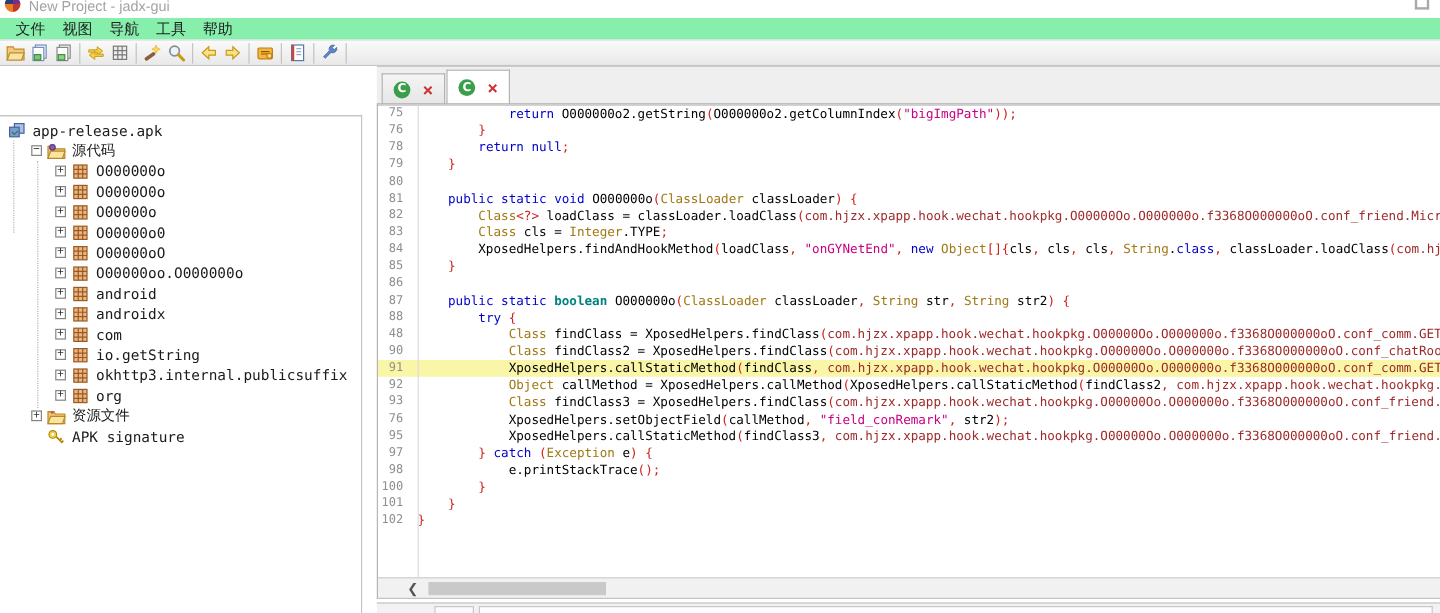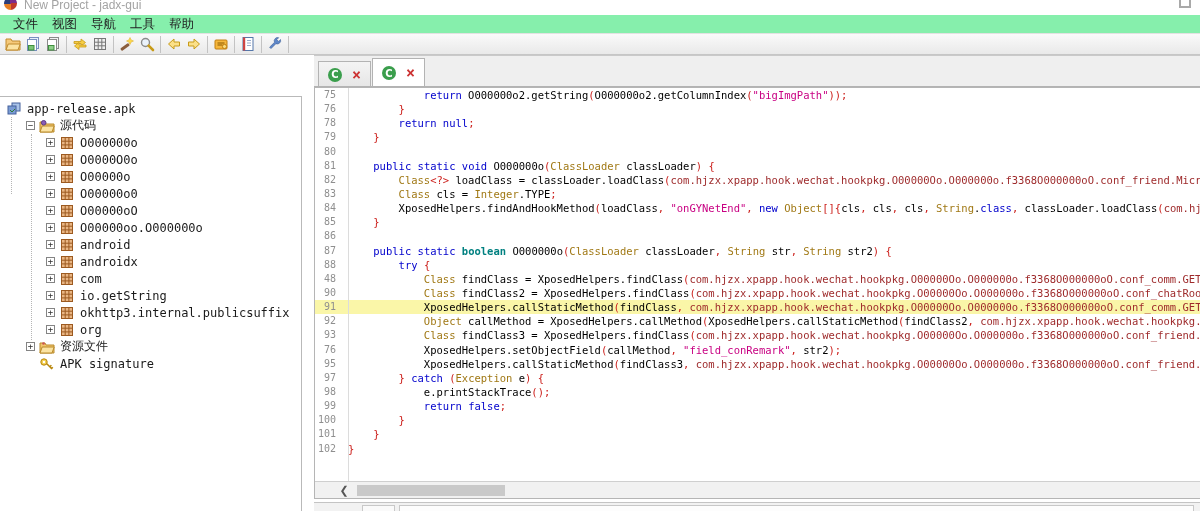--- a/index.html
+++ b/index.html
@@ -353,21 +353,20 @@
         <div class="code-line"><span class="ln">88</span><span class="ct"><span>        </span><span class="tok-k">try</span><span> </span><span class="tok-r">{</span></span></div>
         <div class="code-line"><span class="ln">48</span><span class="ct"><span>            </span><span class="tok-t">Class</span><span> findClass = XposedHelpers.findClass</span><span class="tok-r">(</span><span class="tok-m">com.hjzx.xpapp.hook.wechat.hookpkg.O00000Oo.O000000o.f3368O000000oO.conf_comm.GET_COM</span></span></div>
         <div class="code-line"><span class="ln">90</span><span class="ct"><span>            </span><span class="tok-t">Class</span><span> findClass2 = XposedHelpers.findClass</span><span class="tok-r">(</span><span class="tok-m">com.hjzx.xpapp.hook.wechat.hookpkg.O00000Oo.O000000o.f3368O000000oO.conf_chatRoom.Ge</span></span></div>
         <div class="code-line hl"><span class="ln">91</span><span class="ct"><span>            XposedHelpers.callStaticMethod</span><span class="tok-r">(</span><span>findClass</span><span class="tok-r">,</span><span> </span><span class="tok-m">com.hjzx.xpapp.hook.wechat.hookpkg.O00000Oo.O000000o.f3368O000000oO.conf_comm.GET_COM</span></span></div>
         <div class="code-line"><span class="ln">92</span><span class="ct"><span>            </span><span class="tok-t">Object</span><span> callMethod = XposedHelpers.callMethod</span><span class="tok-r">(</span><span>XposedHelpers.callStaticMethod</span><span class="tok-r">(</span><span>findClass2</span><span class="tok-r">,</span><span> </span><span class="tok-m">com.hjzx.xpapp.hook.wechat.hookpkg.O0</span></span></div>
         <div class="code-line"><span class="ln">93</span><span class="ct"><span>            </span><span class="tok-t">Class</span><span> findClass3 = XposedHelpers.findClass</span><span class="tok-r">(</span><span class="tok-m">com.hjzx.xpapp.hook.wechat.hookpkg.O00000Oo.O000000o.f3368O000000oO.conf_friend.WECH</span></span></div>
         <div class="code-line"><span class="ln">76</span><span class="ct"><span>            XposedHelpers.setObjectField</span><span class="tok-r">(</span><span>callMethod</span><span class="tok-r">,</span><span> </span><span class="tok-s">"field_conRemark"</span><span class="tok-r">,</span><span> str2</span><span class="tok-r">);</span></span></div>
         <div class="code-line"><span class="ln">95</span><span class="ct"><span>            XposedHelpers.callStaticMethod</span><span class="tok-r">(</span><span>findClass3</span><span class="tok-r">,</span><span> </span><span class="tok-m">com.hjzx.xpapp.hook.wechat.hookpkg.O00000Oo.O000000o.f3368O000000oO.conf_friend.WECH</span></span></div>
         <div class="code-line"><span class="ln">97</span><span class="ct"><span>        </span><span class="tok-r">}</span><span> </span><span class="tok-k">catch</span><span> </span><span class="tok-r">(</span><span class="tok-t">Exception</span><span> e</span><span class="tok-r">)</span><span> </span><span class="tok-r">{</span></span></div>
         <div class="code-line"><span class="ln">98</span><span class="ct"><span>            e.printStackTrace</span><span class="tok-r">();</span></span></div>
-        <div class="code-line"><span class="ln">99</span><span class="ct"><span>            </span><span class="tok-k">return</span><span> </span><span class="tok-k">false</span><span class="tok-r">;</span></span></div>
         <div class="code-line"><span class="ln">100</span><span class="ct"><span>        </span><span class="tok-r">}</span></span></div>
         <div class="code-line"><span class="ln">101</span><span class="ct"><span>    </span><span class="tok-r">}</span></span></div>
         <div class="code-line"><span class="ln">102</span><span class="ct"><span class="tok-r">}</span></span></div>
       </div>
     <div class="gutter-border"></div>
     <div class="hscroll">
       <div class="hs-arrow">❮</div>
       <div class="hs-thumb"></div>
     </div>
   </div>

